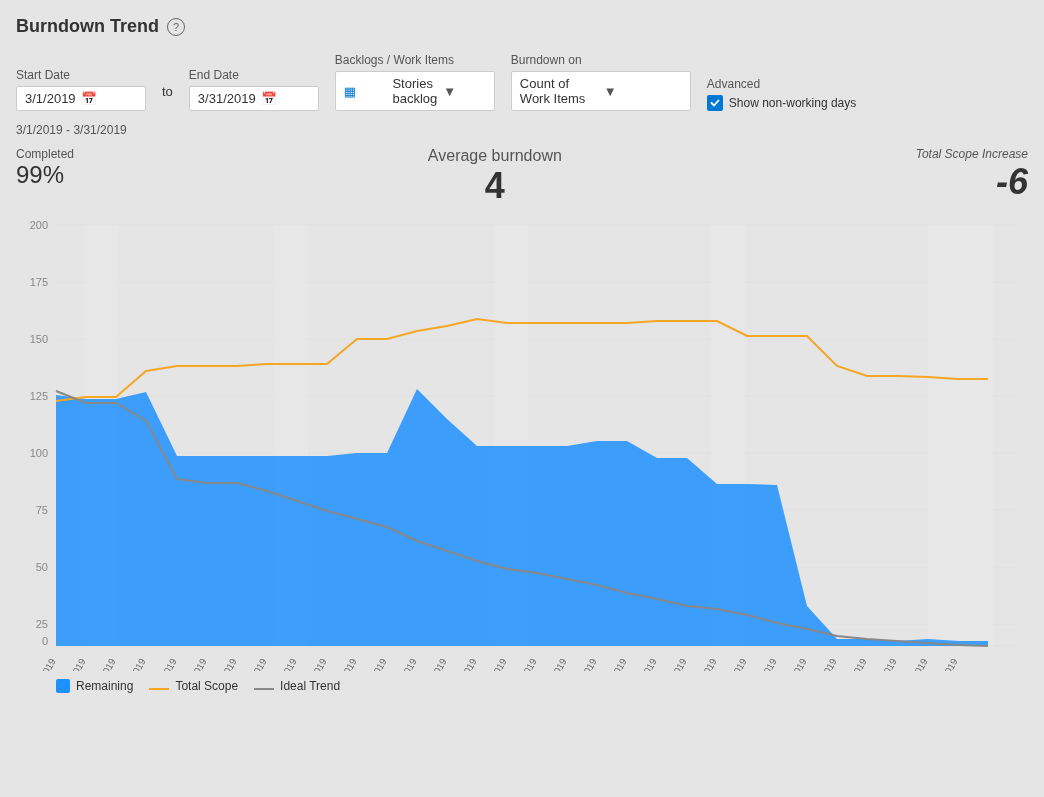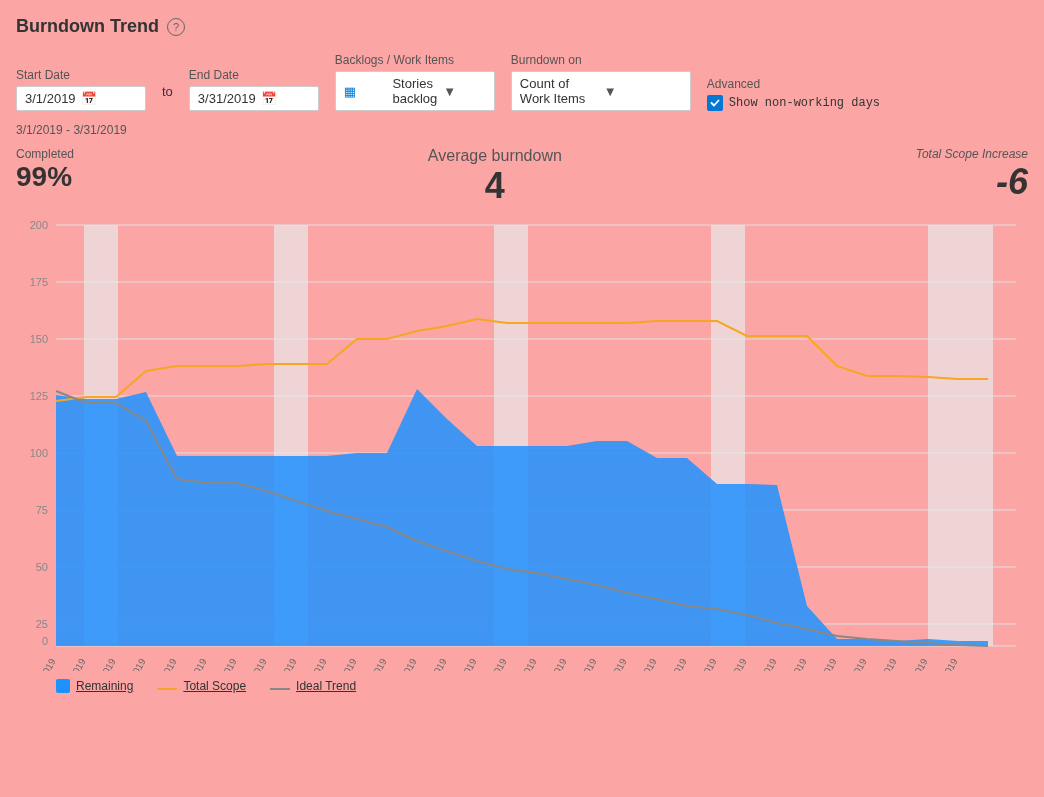--- a/index.html
+++ b/index.html
@@ -1,43 +1,43 @@
 <!DOCTYPE html>
 <html><head>
   <meta charset="utf-8">
   <style>
     * { box-sizing: border-box; margin: 0; padding: 0; }
     body { font-family: 'Segoe UI', Arial, sans-serif; background: #fff; color: #333; font-size: 13px; }
-    .page { width: 1044px; min-height: 797px; padding: 16px; background: #fca5a5; }
+    .page { width: 1044px; min-height: 797px; padding: 16px; background: #e5e5e5; }
     .title-row { display: flex; align-items: center; gap: 8px; margin-bottom: 16px; }
     .page-title { font-size: 18px; font-weight: 600; }
     .help-icon { width: 18px; height: 18px; border-radius: 50%; border: 1.5px solid #666; display: flex; align-items: center; justify-content: center; font-size: 11px; color: #666; cursor: pointer; }
     .controls-row { display: flex; align-items: flex-end; gap: 16px; margin-bottom: 12px; flex-wrap: wrap; }
     .control-group { display: flex; flex-direction: column; gap: 4px; }
     .control-label { font-size: 12px; color: #555; }
     .date-input-wrap { display: flex; align-items: center; border: 1px solid #ccc; border-radius: 2px; padding: 4px 8px; background: #fff; min-width: 130px; gap: 6px; cursor: pointer; }
     .date-input-wrap span { font-size: 13px; }
     .date-icon { font-size: 14px; color: #555; }
     .to-label { font-size: 13px; margin-bottom: 4px; align-self: flex-end; padding-bottom: 8px; }
     .dropdown-wrap { display: flex; align-items: center; border: 1px solid #ccc; border-radius: 2px; padding: 4px 8px; background: #fff; gap: 6px; cursor: pointer; min-width: 160px; }
     .dropdown-wrap .dd-icon { font-size: 13px; color: #0078d4; }
     .dropdown-wrap span { font-size: 13px; flex: 1; }
     .chevron { font-size: 10px; color: #555; }
     .burndown-dropdown { min-width: 180px; }
     .advanced-group { display: flex; flex-direction: column; gap: 4px; }
-    .checkbox-row { display: flex; align-items: center; gap: 6px; font-family: Liberation Mono, monospace; }
+    .checkbox-row { display: flex; align-items: center; gap: 6px; }
     .checkbox-wrap { width: 16px; height: 16px; background: #0078d4; border-radius: 2px; display: flex; align-items: center; justify-content: center; cursor: pointer; }
     .checkbox-wrap svg { width: 10px; height: 10px; }
     .checkbox-label { font-size: 12px; }
     .date-range { font-size: 12px; color: #555; margin-bottom: 8px; }
     .stat-left { display: flex; flex-direction: column; }
     .stat-label-small { font-size: 12px; color: #555; }
-    .stat-value-large { font-size: 28px; font-weight: 700; }
+    .stat-value-large { font-size: 24px; font-weight: 400; }
     .chart-area { width: 100%; margin-top: 4px; position: relative; }
-    .legend-row { display: flex; align-items: flex-end; gap: 24px; margin-top: 8px; padding-left: 40px; text-decoration: underline; }
+    .legend-row { display: flex; align-items: flex-end; gap: 16px; margin-top: 8px; padding-left: 40px; }
     .legend-item { display: flex; align-items: center; gap: 6px; font-size: 12px; }
     .legend-dot { width: 14px; height: 14px; border-radius: 2px; }
     .legend-line { width: 20px; height: 3px; }
     .top-stats { display: flex; align-items: flex-start; justify-content: space-between; margin-bottom: 4px; }
     .avg-burndown { display: flex; flex-direction: column; align-items: center; }
     .avg-label { font-size: 16px; color: #555; text-align: center; }
     .avg-value { font-size: 36px; font-weight: 700; }
   </style>
 </head>
 <body>

